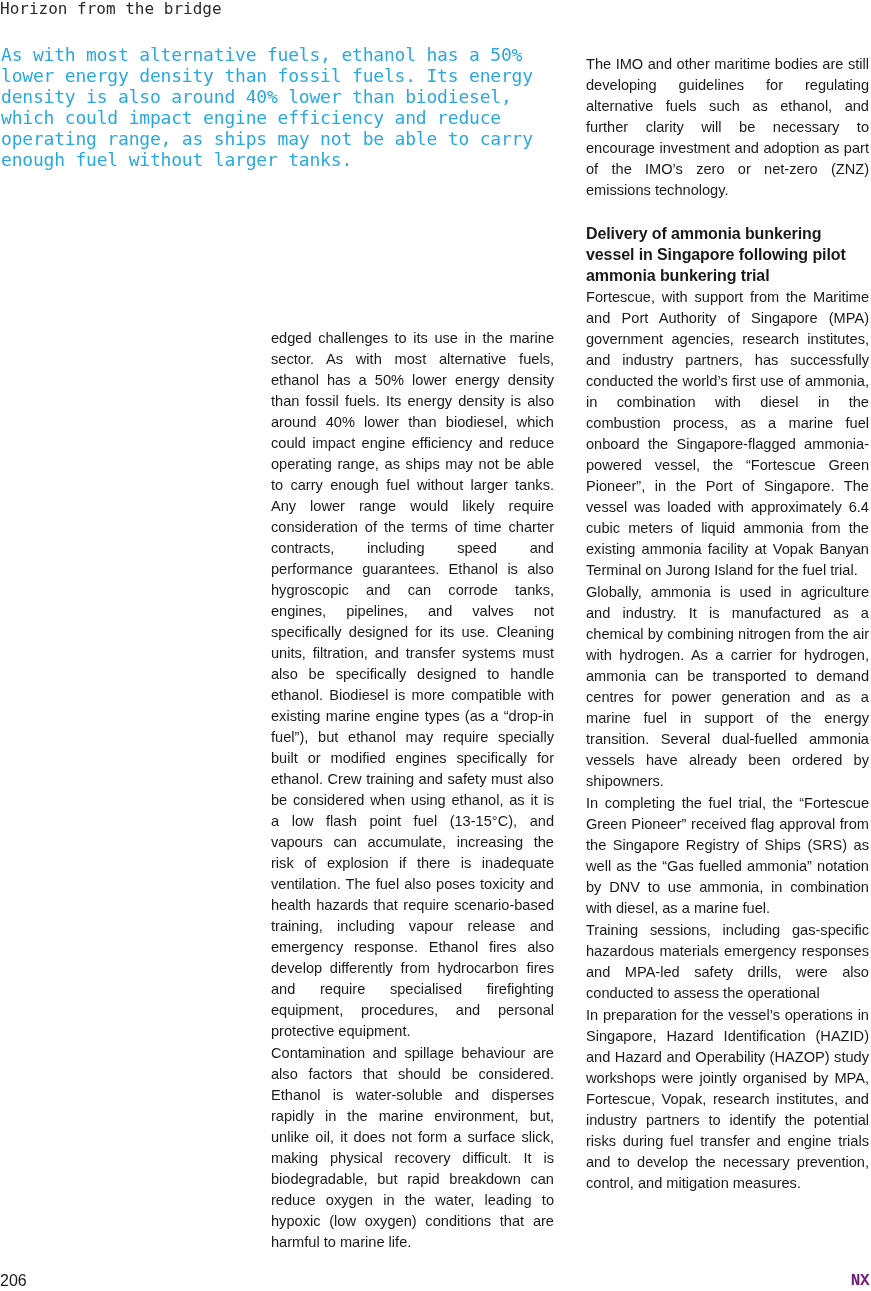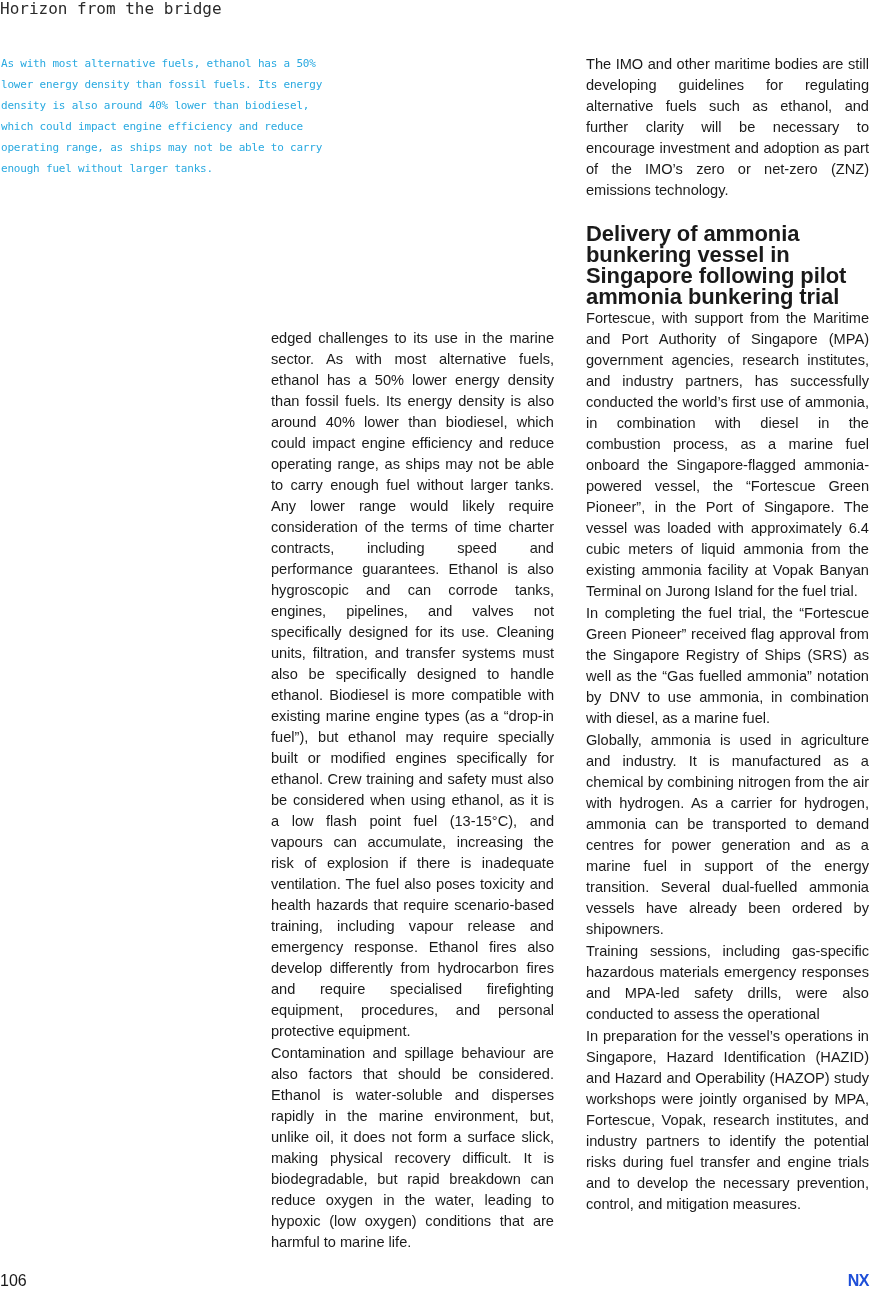--- a/index.html
+++ b/index.html
@@ -3,45 +3,45 @@
 <meta charset="utf-8">
 <style>
   html, body { margin: 0; padding: 0; background: #ffffff; }
   body { width: 871px; height: 1291px; position: relative; overflow: hidden; color: #1a1a1a; }
   .running-head {
     position: absolute; left: 0; top: -2px;
     font-family: "DejaVu Sans Mono", monospace; font-size: 16px; color: #2a2a2a;
     line-height: 22px; white-space: nowrap;
   }
   .pull-quote {
-    position: absolute; left: 1px; top: 53px; width: 545px;
-    font-family: "DejaVu Sans Mono", monospace; font-size: 11px; line-height: 21px;
+    position: absolute; left: 1px; top: 44px; width: 545px;
+    font-family: "DejaVu Sans Mono", monospace; font-size: 18px; line-height: 21px;
     color: #29a9e0; white-space: pre-line; letter-spacing: -0.2px;
   }
   .col {
     position: absolute;
     font-family: "Liberation Sans", sans-serif; font-size: 14.6px; line-height: 21px;
     text-align: justify; hyphens: manual;
   }
   .col p { margin: 1px; }
   .col-mid { left: 270px; top: 327px; width: 285px; }
   .col-right { left: 585px; top: 53px; width: 285px; }
   .col-right .heading {
     font-family: "Liberation Sans", sans-serif; font-weight: bold;
-    font-size: 22px; line-height: 21px; text-align: left; margin-top: 22px;
+    font-size: 16px; line-height: 21px; text-align: left; margin-top: 22px;
     letter-spacing: -0.1px;
   }
   .page-number {
     position: absolute; left: 0; top: 1272px;
     font-family: "Liberation Sans", sans-serif; font-size: 16px; color: #1a1a1a;
   }
   .logo {
     position: absolute; right: 2px; top: 1272px;
-    font-family: Liberation Sans, sans-serif; font-weight: bold; font-size: 16px;
-    letter-spacing: -0.5px; color: #1d4ed8;
+    font-family: Liberation Mono, monospace; font-weight: bold; font-size: 16px;
+    letter-spacing: -0.5px; color: #701a75;
   }
 </style>
 </head>
 <body>
 
 <div class="running-head">Horizon from the bridge</div>
 
 <div class="pull-quote">As with most alternative fuels, ethanol has a 50%
 lower energy density than fossil fuels. Its energy
 density is also around 40% lower than biodiesel,
@@ -51,20 +51,20 @@
 
 <div class="col col-mid">
   <p>edged challenges to its use in the marine sector. As with most alternative fuels, ethanol has a 50% lower energy density than fossil fuels. Its energy density is also around 40% lower than biodiesel, which could impact engine efficiency and reduce operating range, as ships may not be able to carry enough fuel without larger tanks. Any lower range would likely require consideration of the terms of time charter contracts, including speed and performance guarantees. Ethanol is also hygroscopic and can corrode tanks, engines, pipelines, and valves not specifically designed for its use. Cleaning units, filtration, and transfer systems must also be specifically designed to handle ethanol. Biodiesel is more compatible with existing marine engine types (as a “drop-in fuel”), but ethanol may require specially built or modified engines specifically for ethanol. Crew training and safety must also be considered when using ethanol, as it is a low flash point fuel (13-15°C), and vapours can accumulate, increasing the risk of explosion if there is inadequate ventilation. The fuel also poses toxicity and health hazards that require scenario-based training, including vapour release and emergency response. Ethanol fires also develop differently from hydrocarbon fires and require specialised firefighting equipment, procedures, and personal protective equipment.</p>
   <p>Contamination and spillage behaviour are also factors that should be considered. Ethanol is water-soluble and disperses rapidly in the marine environment, but, unlike oil, it does not form a surface slick, making physical recovery difficult. It is biodegradable, but rapid breakdown can reduce oxygen in the water, leading to hypoxic (low oxygen) conditions that are harmful to marine life.</p>
 </div>
 
 <div class="col col-right">
   <p>The IMO and other maritime bodies are still developing guidelines for regulating alternative fuels such as ethanol, and further clarity will be necessary to encourage investment and adoption as part of the IMO’s zero or net-zero (ZNZ) emissions technology.</p>
   <p class="heading">Delivery of ammonia bunkering vessel in Singapore following pilot ammonia bunkering trial</p>
   <p>Fortescue, with support from the Maritime and Port Authority of Singapore (MPA) government agencies, research institutes, and industry partners, has successfully conducted the world’s first use of ammonia, in combination with diesel in the combustion process, as a marine fuel onboard the Singapore-flagged ammonia-powered vessel, the “Fortescue Green Pioneer”, in the Port of Singapore. The vessel was loaded with approximately 6.4 cubic meters of liquid ammonia from the existing ammonia facility at Vopak Banyan Terminal on Jurong Island for the fuel trial.</p>
+  <p>Globally, ammonia is used in agriculture and industry. It is manufactured as a chemical by combining nitrogen from the air with hydrogen. As a carrier for hydrogen, ammonia can be transported to demand centres for power generation and as a marine fuel in support of the energy transition. Several dual-fuelled ammonia vessels have already been ordered by shipowners.</p>
   <p>In completing the fuel trial, the “Fortescue Green Pioneer” received flag approval from the Singapore Registry of Ships (SRS) as well as the “Gas fuelled ammonia” notation by DNV to use ammonia, in combination with diesel, as a marine fuel.</p>
-  <p>Globally, ammonia is used in agriculture and industry. It is manufactured as a chemical by combining nitrogen from the air with hydrogen. As a carrier for hydrogen, ammonia can be transported to demand centres for power generation and as a marine fuel in support of the energy transition. Several dual-fuelled ammonia vessels have already been ordered by shipowners.</p>
   <p>Training sessions, including gas-specific hazardous materials emergency responses and MPA-led safety drills, were also conducted to assess the operational</p>
   <p>In preparation for the vessel’s operations in Singapore, Hazard Identification (HAZID) and Hazard and Operability (HAZOP) study workshops were jointly organised by MPA, Fortescue, Vopak, research institutes, and industry partners to identify the potential risks during fuel transfer and engine trials and to develop the necessary prevention, control, and mitigation measures.</p>
 </div>
 
-<div class="page-number">106</div>
+<div class="page-number">206</div>
 <div class="logo">NX</div>
 
 </body></html>

